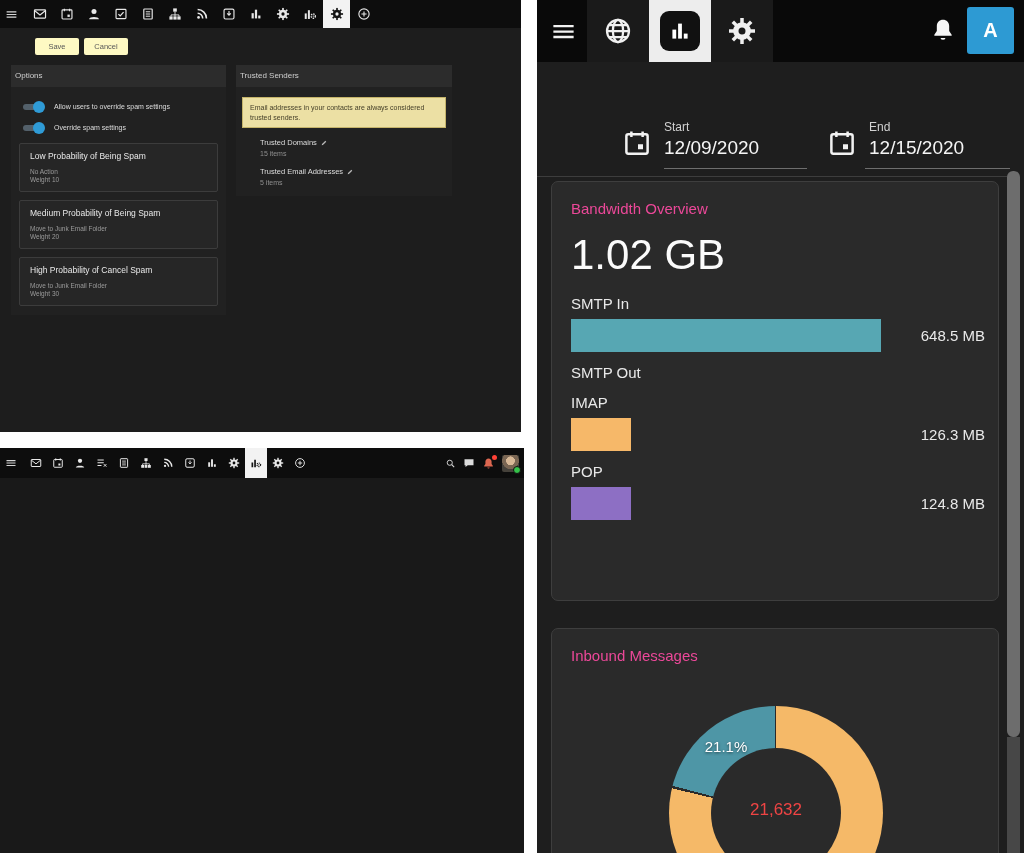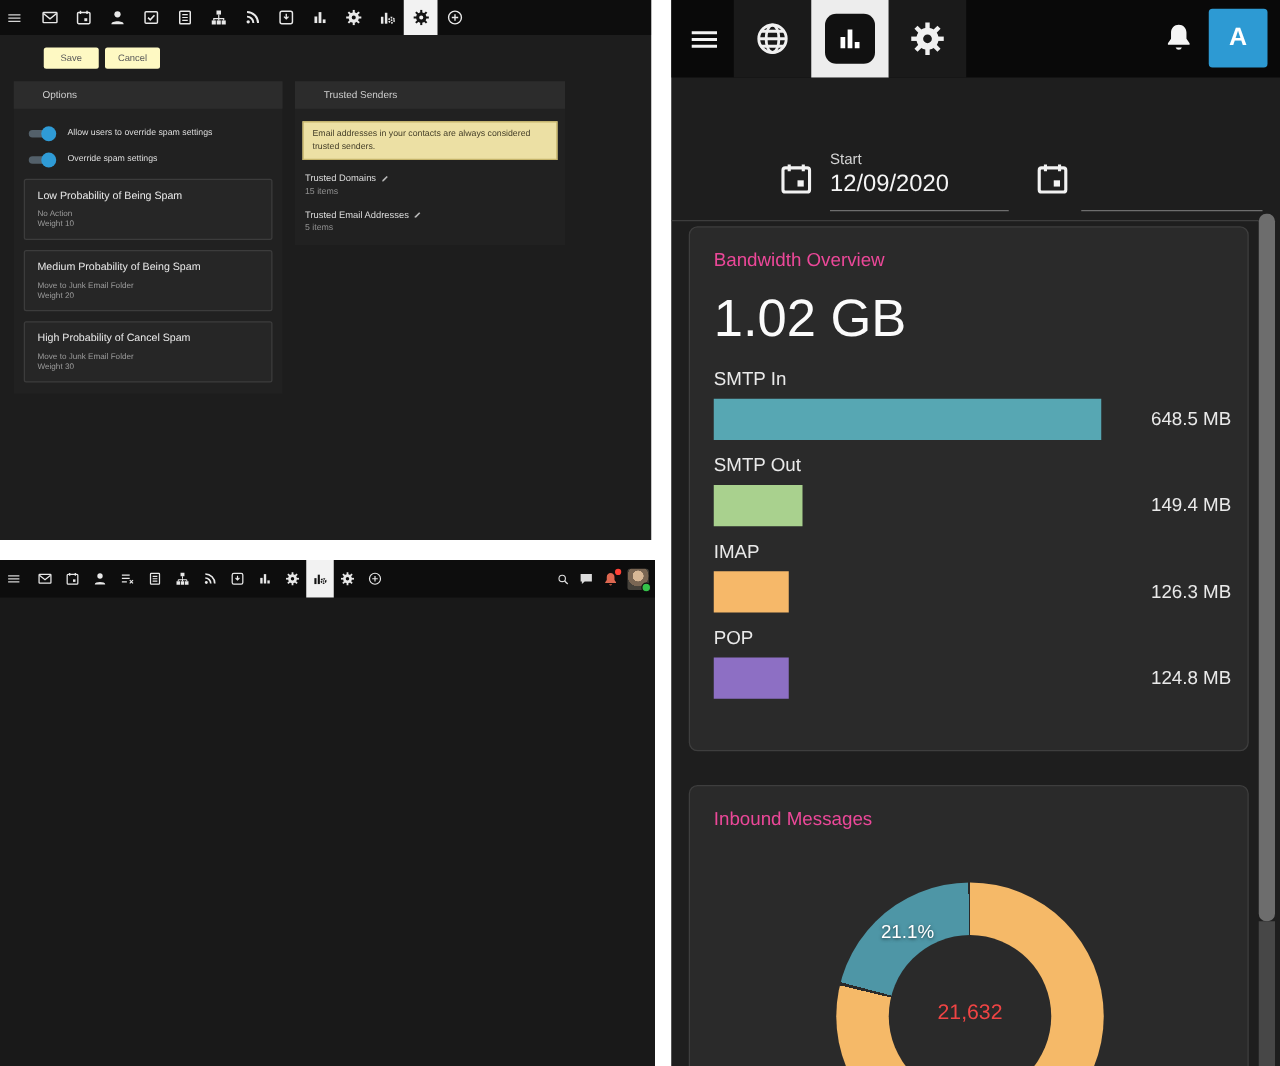--- a/index.html
+++ b/index.html
@@ -24,35 +24,35 @@
 .tb-right{margin-left:auto;display:flex;align-items:center;gap:7px;margin-right:5px;color:#dcdcdc}
 .bell-wrap{position:relative;color:#dd6750;display:flex}
 .bell-dot{position:absolute;right:-2px;top:-2px;width:5px;height:5px;border-radius:50%;background:#ff4136}
 .avatar-photo{width:17px;height:17px;border-radius:2px;position:relative;
   background:radial-gradient(circle at 50% 34%,#d8b896 0 30%,#7a6653 32% 58%,#45413a 60%)}
 .avatar-photo::after{content:"";position:absolute;right:-2px;bottom:-2px;width:6px;height:6px;border-radius:50%;background:#35c24a;border:1px solid #101010}
 
 .btn{position:absolute;top:38px;width:44px;height:17px;background:#fef9c3;border:none;border-radius:2px;color:#585858;font-size:7.5px;font-family:inherit}
 .btn-save{left:35px}.btn-cancel{left:84px}
 .card{position:absolute;background:#212121}
-.card-h{height:22px;line-height:22px;background:#2c2c2c;color:#cfcfcf;font-size:8px;padding-left:23px}
+.card-h{height:22px;line-height:22px;background:#2c2c2c;color:#cfcfcf;font-size:8px;padding-left:4px}
 .card-b{padding:10px 4px 10px}
 .card-options{left:11px;top:65px;width:215px;height:250px}
 .card-trusted{left:236px;top:65px;width:216px}
 .tgl-row{display:flex;align-items:center;margin:4px 0 10px 6px}
 .tgl{position:relative;width:24px;height:11px;flex:0 0 auto}
 .tgl-track{position:absolute;left:2px;top:2.5px;right:2px;bottom:2.5px;background:#53606a;border-radius:4px}
 .tgl-knob{position:absolute;right:0;top:-0.5px;width:12px;height:12px;border-radius:50%;background:#2f9bd6}
 .tgl-label{color:#dedede;font-size:7px;margin-left:9px}
 .lvl{border:1px solid #3c3c3c;background:#262626;border-radius:2px;margin:8px 4px 0;padding:7px 10px}
 .lvl-t{color:#e9e9e9;font-size:8.5px;line-height:11px}
 .lvl-a{color:#9b9b9b;font-size:6.5px;line-height:8px;margin-top:6px}
 .lvl-w{color:#9b9b9b;font-size:6.5px;line-height:8px}
 .notice{background:#ece0a4;border:1px solid #c5b46a;color:#46402a;font-size:7px;line-height:9.5px;padding:5px 7px;margin:0 2px}
-.titem{margin:10px 4px 0}
+.titem{margin:10px 20px 0}
 .titem-l{color:#dddddd;font-size:7.5px;display:flex;align-items:center;gap:4px}
 .titem-l .ic{color:#b9b9b9}
 .titem-c{color:#8f8f8f;font-size:7px;margin-top:3px}
 
 .tb3{position:absolute;left:0;top:0;right:0;height:62px;background:#090909;display:flex;align-items:center}
 .tb3 .menu-btn{margin-left:13px;color:#f2f2f2}
 .tiles{display:flex;height:62px;margin-left:10px}
 .tile{width:62px;height:62px;display:flex;align-items:center;justify-content:center;background:#1a1a1a;color:#f0f0f0}
 .tile.active{background:#ededed}
 .tile-box{width:40px;height:40px;border-radius:9px;background:#111111;display:flex;align-items:center;justify-content:center;color:#ffffff}
@@ -476,41 +476,41 @@
       <div class="dgroup g1">
         <div class="dlabel">Start</div>
         <div class="dvalue">12/09/2020</div>
       </div>
       <div class="dline l1"></div>
       <span class="cal3 c2">
           <svg class="ic" width="30" height="30" viewBox="0 0 24 24">
             <use href="#i-calendar"></use>
           </svg>
         </span>
+      <div class="dgroup g2">
+        <div class="dlabel">End</div>
+        <div class="dvalue">12/15/2020</div>
+      </div>
       <div class="dline l2"></div>
     </div>
     <div class="p3-divider"></div>
 
     <div class="card3 card-bw">
       <div class="card3-title">Bandwidth Overview</div>
       <div class="bw-total">1.02 GB</div>
       <div id="bwRows">
           <div class="bw-sec first">
             <div class="bw-label">SMTP In</div>
             <div class="bw-barrow">
               <div class="bw-bar" style="width: 310px; background: rgb(87, 167, 179);"></div>
               <div class="bw-val">648.5 MB</div>
             </div>
           </div>
           <div class="bw-sec">
             <div class="bw-label">SMTP Out</div>
-            <div class="bw-barrow">
-              <div class="bw-bar" style="width: 71px; background: rgb(169, 209, 142);"></div>
-              <div class="bw-val">149.4 MB</div>
-            </div>
           </div>
           <div class="bw-sec">
             <div class="bw-label">IMAP</div>
             <div class="bw-barrow">
               <div class="bw-bar" style="width: 60px; background: rgb(246, 184, 105);"></div>
               <div class="bw-val">126.3 MB</div>
             </div>
           </div>
           <div class="bw-sec">
             <div class="bw-label">POP</div>

